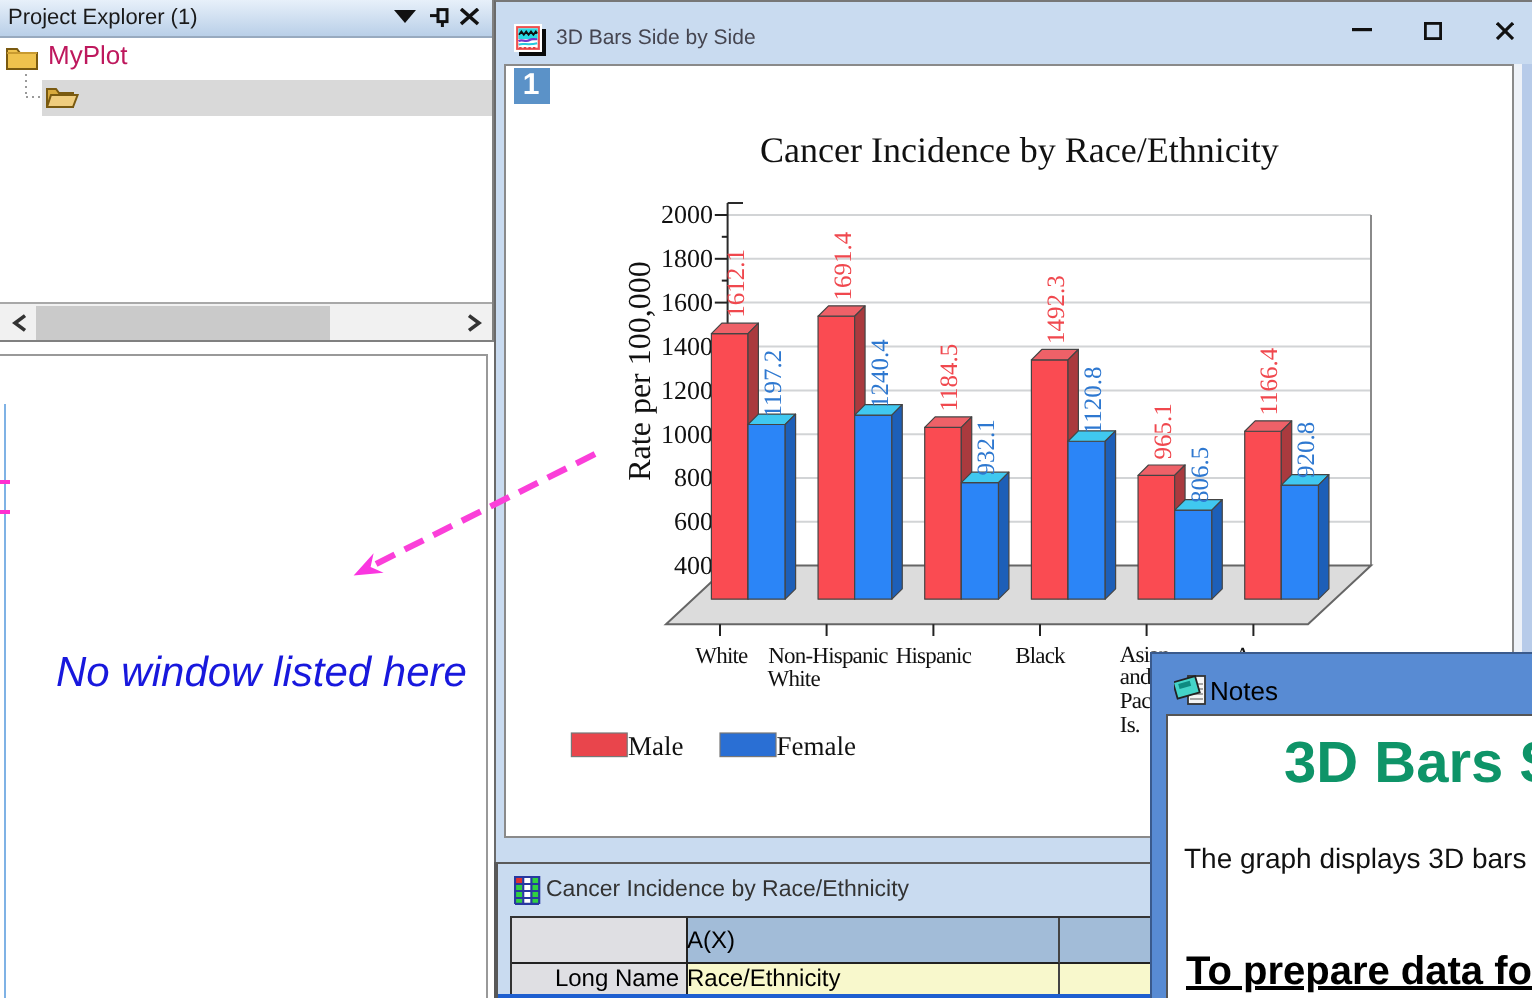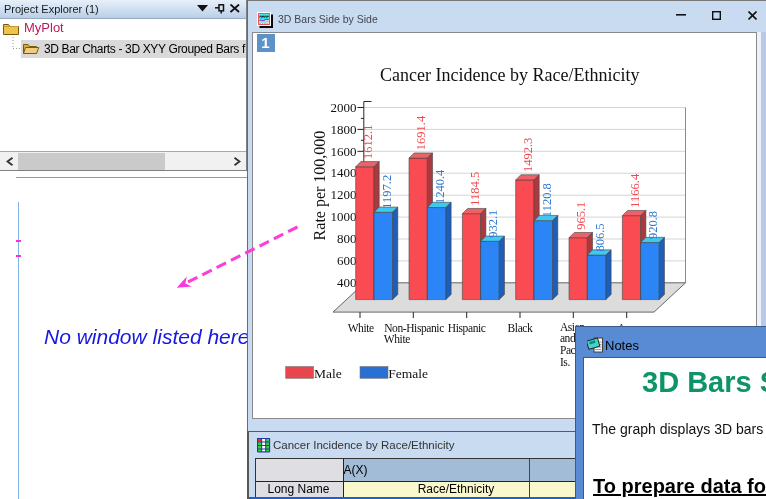--- a/index.html
+++ b/index.html
@@ -41,34 +41,33 @@
   <svg class="abs" style="left:12px;top:37px;" width="12" height="13">
     <line x1="1" y1="0" x2="1" y2="12" stroke="#9a9a9a" stroke-width="1" stroke-dasharray="1 2"></line>
     <line x1="1" y1="11.5" x2="10" y2="11.5" stroke="#9a9a9a" stroke-width="1" stroke-dasharray="1 2"></line>
   </svg>
 
   <div class="abs" style="left:21px;top:40px;width:225px;height:18px;background:#d9d9d9;"></div>
   <svg class="abs" style="left:23px;top:42px;" width="17" height="12">
     <path d="M0.5,2.5 L5,2.5 L6.5,4.5 L13.5,4.5 L13.5,11.5 L0.5,11.5 Z" fill="#d8a93c" stroke="#7a5a10"></path>
     <path d="M2.5,5.5 L15.8,5.5 L13.5,11.5 L0.5,11.5 Z" fill="#f0cd7e" stroke="#7a5a10"></path>
   </svg>
-  <span class="abs" style="left:44px;top:42px;font-size:12px;letter-spacing:-0.35px;color:#000;white-space:nowrap;">3D Bar Charts - 3D XYY Grouped Bars f</span>
 
   <div class="abs" style="left:0;top:151px;width:246px;height:19px;background:#f1f1f1;border-top:1px solid #a8a8a8;box-sizing:border-box;">
     <div class="abs" style="left:18px;top:1px;width:147px;height:17px;background:#cacaca;"></div>
     <svg class="abs" style="left:6px;top:5px;" width="8" height="9">
           <path d="M6.5,0.8 L1.5,4.5 L6.5,8.2" fill="none" stroke="#333" stroke-width="1.8"></path>
         </svg>
     <svg class="abs" style="left:233px;top:5px;" width="8" height="9">
           <path d="M1.5,0.8 L6.5,4.5 L1.5,8.2" fill="none" stroke="#333" stroke-width="1.8"></path>
         </svg>
   </div>
 </div>
 
-<div class="abs" style="left:16px;top:177px;width:244px;height:322px;background:#fff;border-top:1px solid #999;border-right:1px solid #999;box-sizing:border-box;">
+<div class="abs" style="left:0;top:177px;width:244px;height:322px;background:#fff;border-top:1px solid #999;border-right:1px solid #999;box-sizing:border-box;">
   <div class="abs" style="left:2px;top:24px;width:1px;height:298px;background:#7fb2e5;"></div>
   <div class="abs" style="left:0;top:62px;width:5px;height:2px;background:#ff30d0;"></div>
   <div class="abs" style="left:0;top:77px;width:5px;height:2px;background:#ff30d0;"></div>
   <span class="abs" style="left:28px;top:147px;font-size:21px;font-style:italic;color:#1818dd;white-space:nowrap;">No window listed here</span>
 </div>
 
 <div class="abs" style="left:247px;top:0;width:519px;height:432px;background:#c9dbf0;border-left:1px solid #6a6a6a;border-top:1px solid #777;box-sizing:border-box;">
   <div class="abs" style="left:509px;top:31px;width:4px;height:401px;background:#eef2f8;"></div>
   <div class="abs" style="left:513px;top:31px;width:6px;height:401px;background:#b7cbe9;"></div>
 
@@ -256,22 +255,22 @@
   </svg>
   <span class="abs" style="left:24px;top:7px;font-size:11.5px;color:#333;">Cancer Incidence by Race/Ethnicity</span>
 
   <div class="abs" style="left:5.5px;top:25.5px;width:513px;height:39px;background:#fff;border-top:1.5px solid #333;border-left:1.5px solid #333;box-sizing:border-box;font-size:12px;color:#000;">
 
     <div class="abs" style="left:0;top:0;width:88px;height:23.5px;background:#dfdfe3;border-right:1.5px solid #222;border-bottom:1.5px solid #222;box-sizing:border-box;"></div>
     <div class="abs" style="left:88px;top:0;width:186px;height:23.5px;background:#a2bcd8;border-right:1px solid #444;border-bottom:1.5px solid #222;box-sizing:border-box;text-align:left;line-height:22px;">A(X)</div>
     <div class="abs" style="left:274px;top:0;width:186px;height:23.5px;background:#a2bcd8;border-right:1px solid #444;border-bottom:1.5px solid #222;box-sizing:border-box;text-align:center;line-height:22px;">B(Y)</div>
     <div class="abs" style="left:460px;top:0;width:54px;height:23.5px;background:#a2bcd8;border-bottom:1.5px solid #222;box-sizing:border-box;"></div>
 
-    <div class="abs" style="left:0;top:23.5px;width:88px;height:14.5px;background:#dfdfe3;border-right:1.5px solid #222;box-sizing:border-box;text-align:right;padding-right:13px;line-height:14px;">Long Name</div>
-    <div class="abs" style="left:88px;top:23.5px;width:186px;height:14.5px;background:#f8f8cc;border-right:1px solid #444;box-sizing:border-box;text-align:center;line-height:14px;padding-left:40px;">Race/Ethnicity</div>
+    <div class="abs" style="left:0;top:23.5px;width:88px;height:14.5px;background:#dfdfe3;border-right:1.5px solid #222;box-sizing:border-box;text-align:right;padding-right:3px;line-height:14px;">Long Name</div>
+    <div class="abs" style="left:88px;top:23.5px;width:186px;height:14.5px;background:#f8f8cc;border-right:1px solid #444;box-sizing:border-box;line-height:14px;">Race/Ethnicity</div>
     <div class="abs" style="left:274px;top:23.5px;width:186px;height:14.5px;background:#f8f8cc;border-right:1px solid #444;box-sizing:border-box;text-align:center;line-height:14px;">Rate per 100,000</div>
     <div class="abs" style="left:460px;top:23.5px;width:54px;height:14.5px;background:#f8f8cc;box-sizing:border-box;"></div>
   </div>
 
   <div class="abs" style="left:0;top:64.5px;width:519px;height:3.5px;background:#1e5fd0;"></div>
 </div>
 
 <div class="abs" style="left:575px;top:326px;width:191px;height:173px;background:#588bd3;border-left:1px solid #3a5a8c;border-top:1px solid #3a5a8c;box-sizing:border-box;padding-left:32px;">
 
   <svg class="abs" style="left:11px;top:9px;" width="17" height="17">

